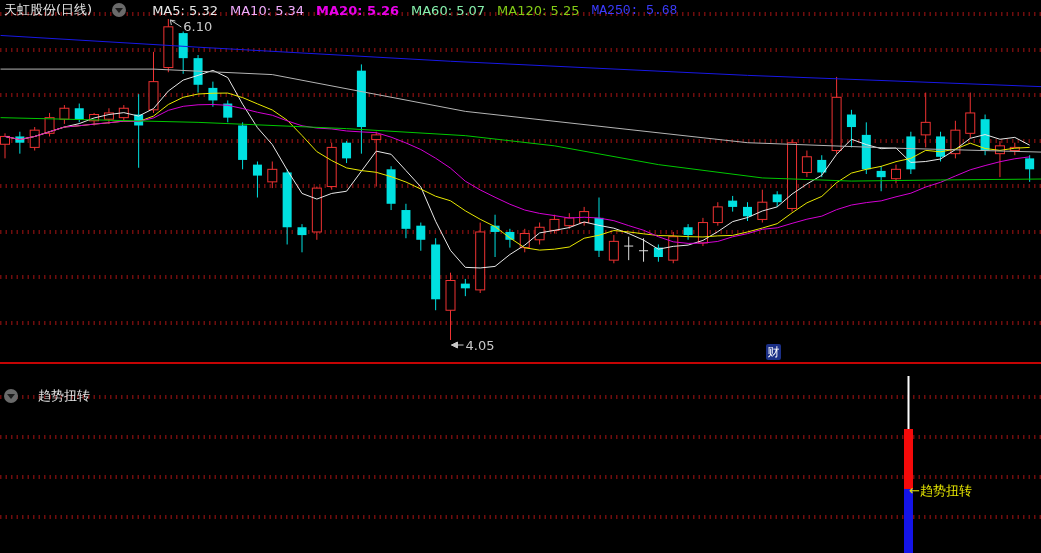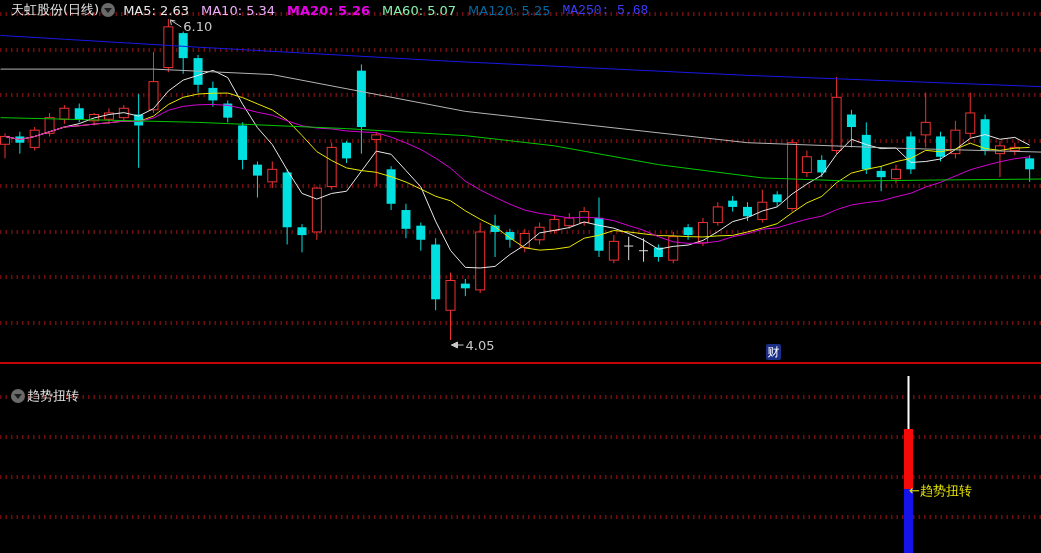--- a/index.html
+++ b/index.html
@@ -1,21 +1,21 @@
 <!DOCTYPE html>
 <html><head>
 <meta charset="utf-8">
 <style>
   html,body{margin:0;padding:0;background:#000;}
   body{width:1041px;height:553px;position:relative;overflow:hidden;
        font-family:"DejaVu Sans","Liberation Sans",sans-serif;}
   #stage{position:absolute;left:0;top:0;width:1041px;height:553px;}
   svg{position:absolute;left:0;top:0;}
-  .panel-header{position:absolute;left:0;display:flex;align-items:center;gap:2px;
-       height:20px;padding-left:11px;z-index:5;background:transparent;}
+  .panel-header{position:absolute;left:0;display:flex;align-items:center;gap:20px;
+       height:20px;padding-left:4px;z-index:5;background:transparent;}
   .title{color:#e6e6e6;font-size:13px;white-space:nowrap;}
   .collapse-icon{width:14px;height:14px;border-radius:50%;background:#6a6a6a;
        display:inline-flex;align-items:center;justify-content:center;cursor:pointer;}
   .collapse-icon:after{content:"";width:0;height:0;border-left:4px solid transparent;
        border-right:4px solid transparent;border-top:5px solid #1c1c1c;margin-top:1px;}
   .ma-labels{display:flex;gap:12px;margin-left:6px;}
   .ma-labels span{font-size:13px;white-space:nowrap;}
   #event-badge{position:absolute;left:766px;top:344px;width:15px;height:16px;
        background:#1b2f86;color:#fff;font-size:12px;line-height:16px;text-align:center;
        border-radius:2px;cursor:pointer;z-index:4;}
@@ -340,25 +340,25 @@
         <rect x="904" y="429" width="9" height="60" fill="#f50a0a"></rect>
         <rect x="904" y="489" width="9" height="64" fill="#1414e8"></rect>
         <text x="909" y="495" fill="#e8e800" font-size="13px">←趋势扭转</text>
       </g>
     </svg>
 
   <div class="panel-header" style="top:0px;">
     <span class="title">天虹股份(日线)</span>
     <span class="collapse-icon"></span>
     <span class="ma-labels">
-      <span style="color: rgb(232, 232, 232);">MA5: 2.63</span>
+      <span style="color: rgb(232, 232, 232);">MA5: 5.32</span>
       <span style="color: #f0abfc;">MA10: 5.34</span>
       <span style="color: rgb(232, 0, 232); font-weight: bold;">MA20: 5.26</span>
       <span style="color: #86efac;">MA60: 5.07</span>
-      <span style="color: #0369a1;">MA120: 5.25</span>
+      <span style="color: #84cc16;">MA120: 5.25</span>
       <span style="color: rgb(60, 60, 255); font-family: Liberation Mono, monospace;">MA250: 5.68</span>
     </span>
   </div>
 
   <div id="event-badge">财</div>
 
   <div id="separator"></div>
 
   <div class="panel-header" style="top:386px;font-family:Liberation Mono, monospace;">
     <span class="collapse-icon"></span>

